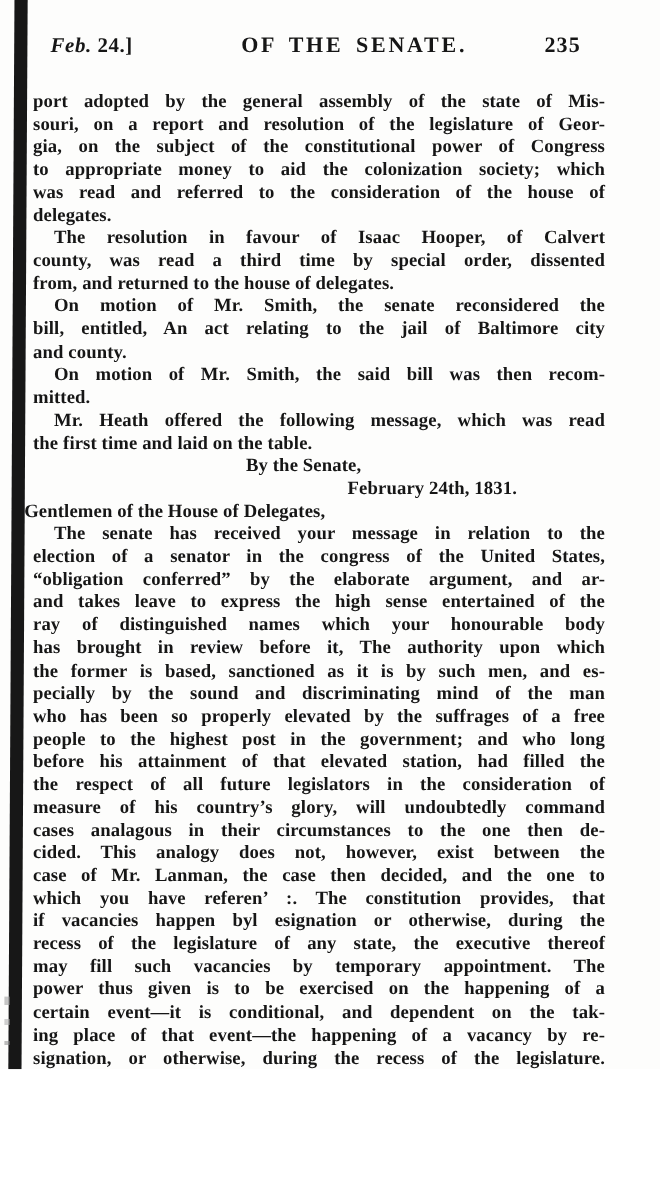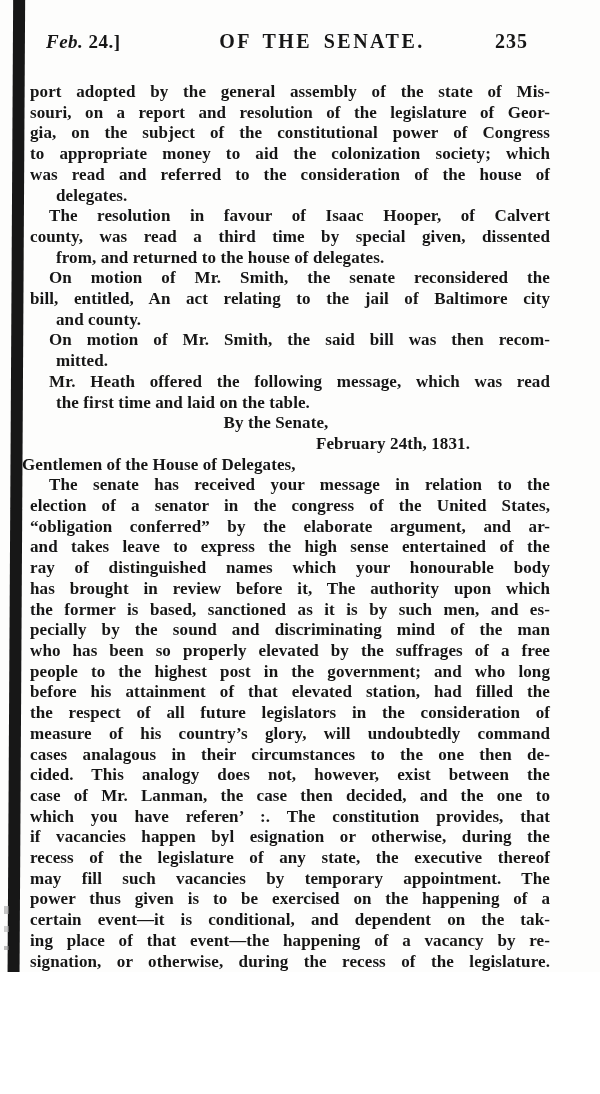--- a/index.html
+++ b/index.html
@@ -78,21 +78,20 @@
     letter-spacing: .1px;
   }
   .line {
     text-align: justify;
     text-align-last: justify;
     white-space: nowrap; 
   }
   .line.plain {
     text-align: left;
     text-align-last: left;
-    margin-left: 26px;
   }
   .line.indent {
     text-indent: 19px;
   }
   .line.center {
     text-align: center;
     text-align-last: center;
     padding-right: 28px;
   }
   .line.dateline {
@@ -120,21 +119,21 @@
   </div>
 
   <div class="body-text">
       <div class="line">port adopted by the general assembly of the state of Mis-</div>
       <div class="line">souri, on a report and resolution of the legislature of Geor-</div>
       <div class="line">gia, on the subject of the constitutional power of Congress</div>
       <div class="line">to appropriate money to aid the colonization society; which</div>
       <div class="line">was read and referred to the consideration of the house of</div>
       <div class="line plain">delegates.</div>
       <div class="line indent">The resolution in favour of Isaac Hooper, of Calvert</div>
-      <div class="line">county, was read a third time by special given, dissented</div>
+      <div class="line">county, was read a third time by special order, dissented</div>
       <div class="line plain">from, and returned to the house of delegates.</div>
       <div class="line indent">On motion of Mr. Smith, the senate reconsidered the</div>
       <div class="line">bill, entitled, An act relating to the jail of Baltimore city</div>
       <div class="line plain">and county.</div>
       <div class="line indent">On motion of Mr. Smith, the said bill was then recom-</div>
       <div class="line plain">mitted.</div>
       <div class="line indent">Mr. Heath offered the following message, which was read</div>
       <div class="line plain">the first time and laid on the table.</div>
       <div class="line center">By the Senate,</div>
       <div class="line dateline">February 24th, 1831.</div>

